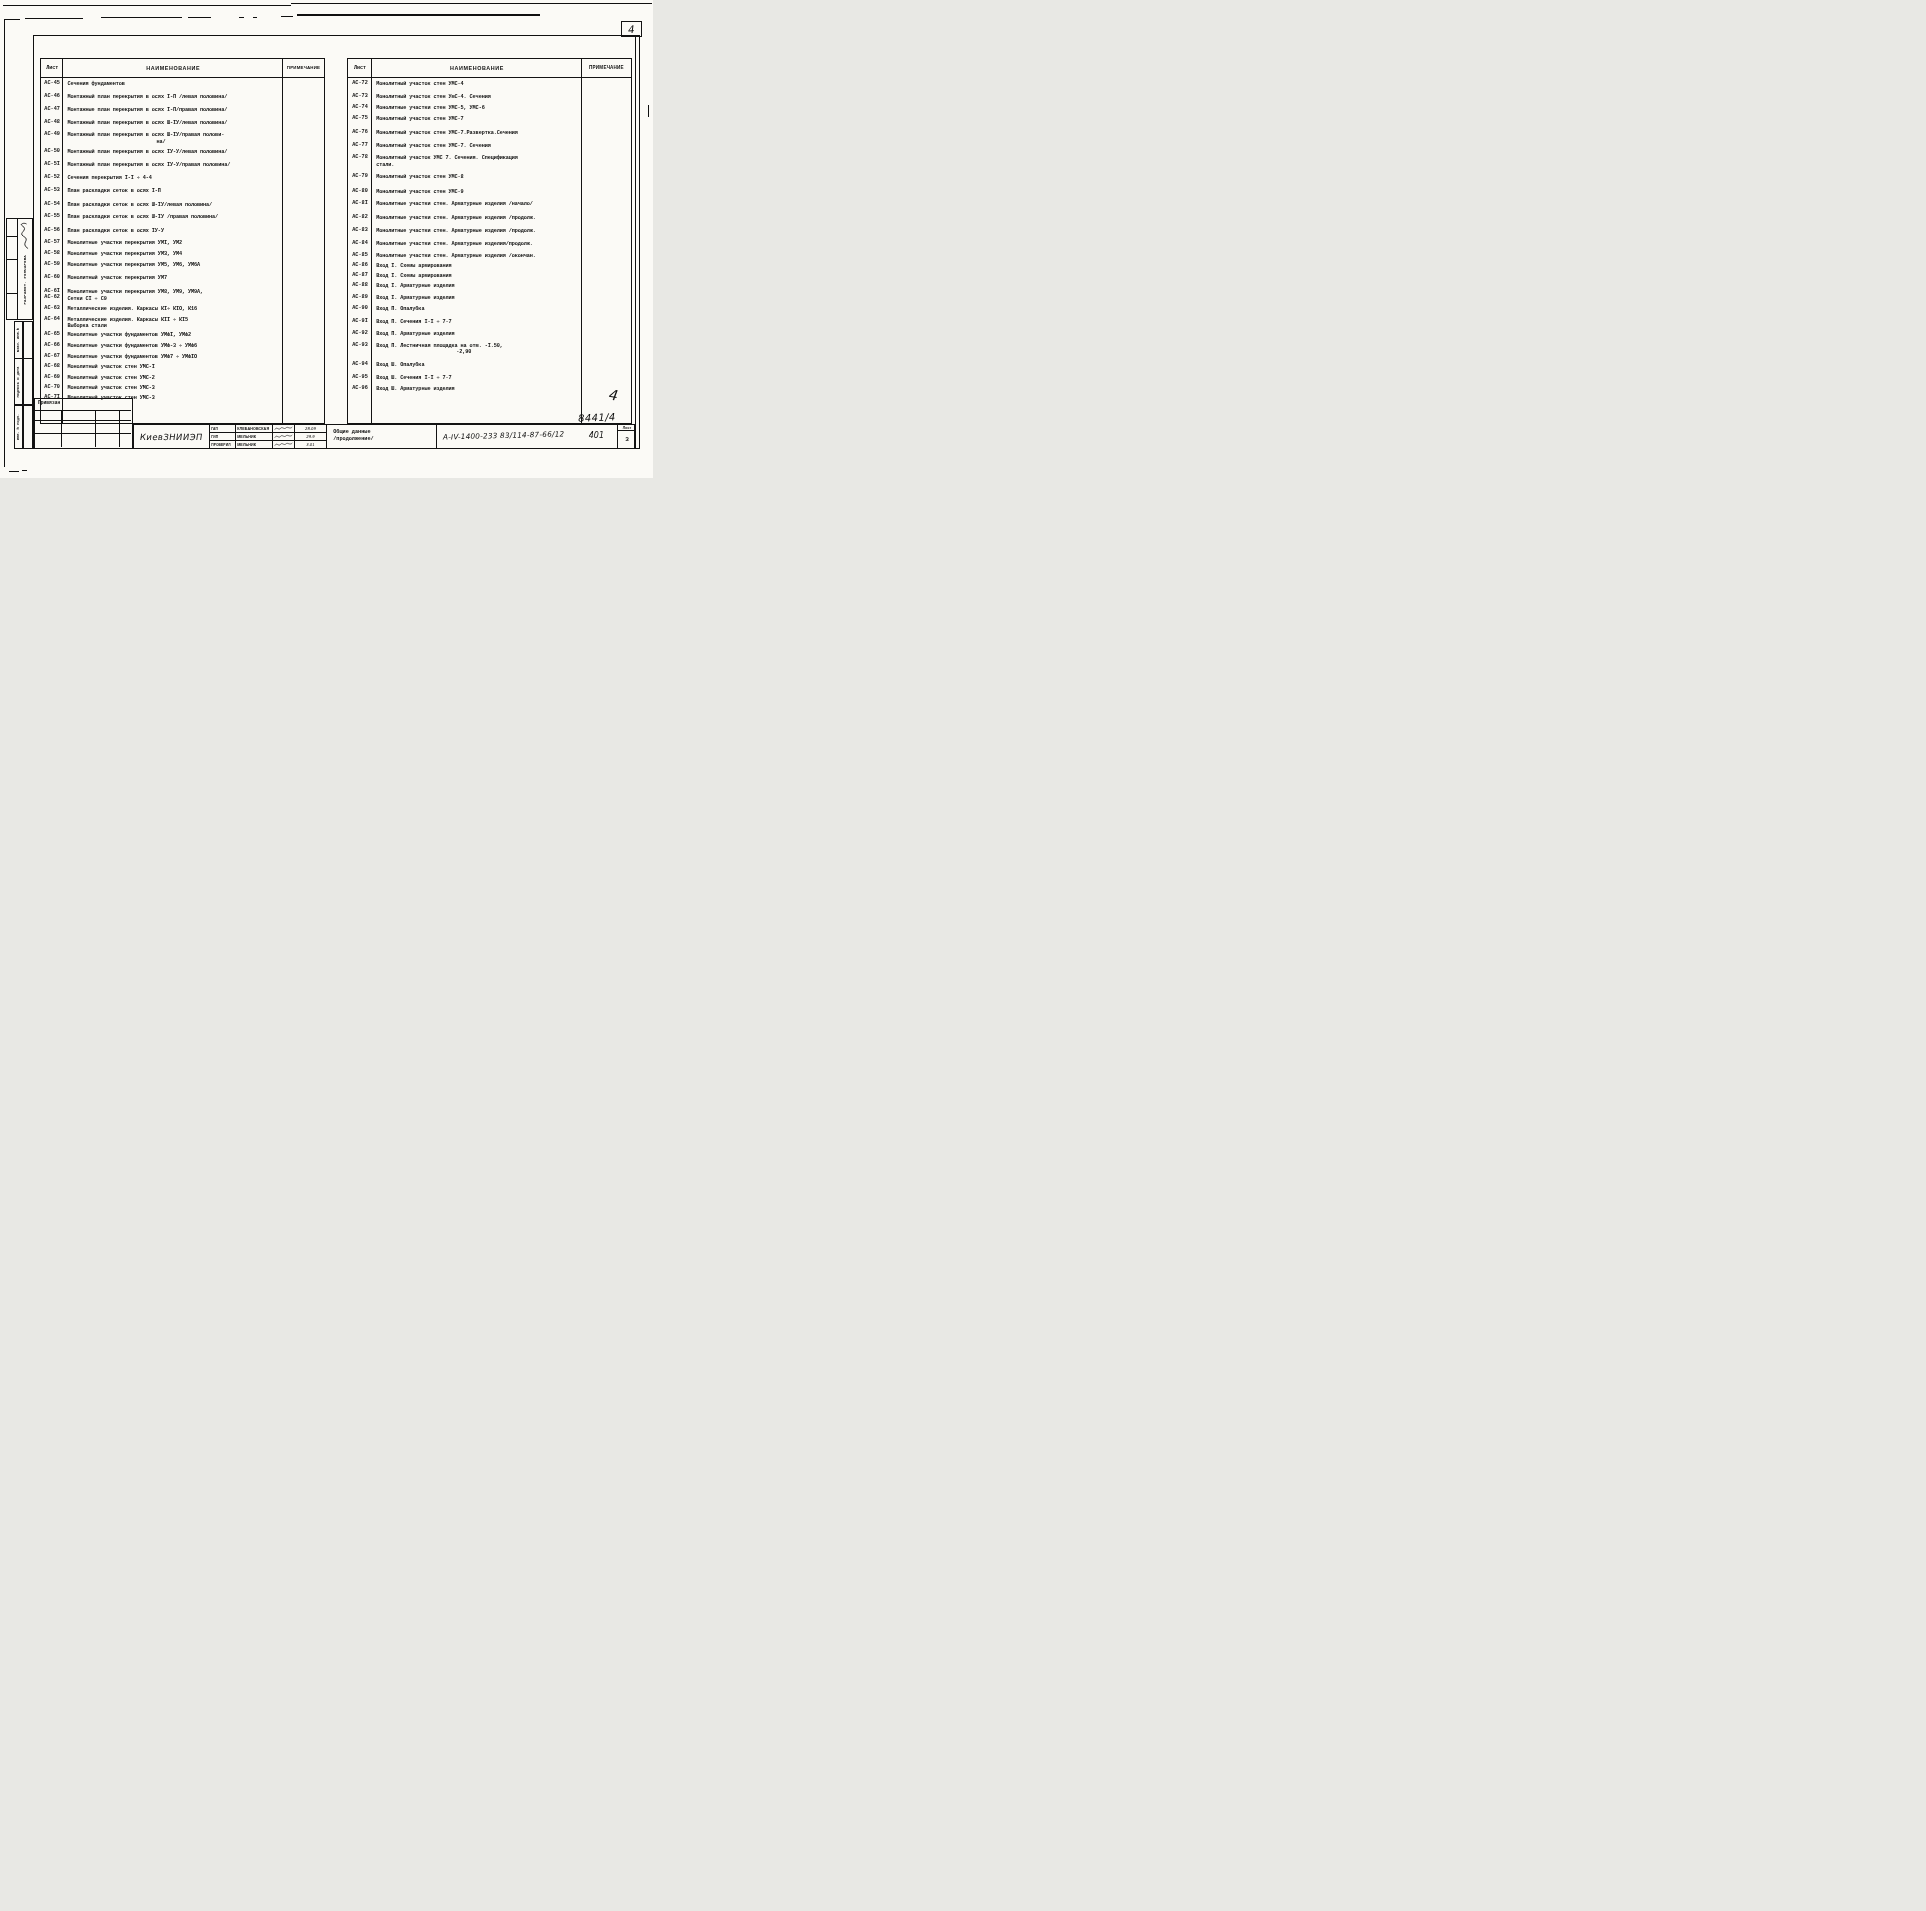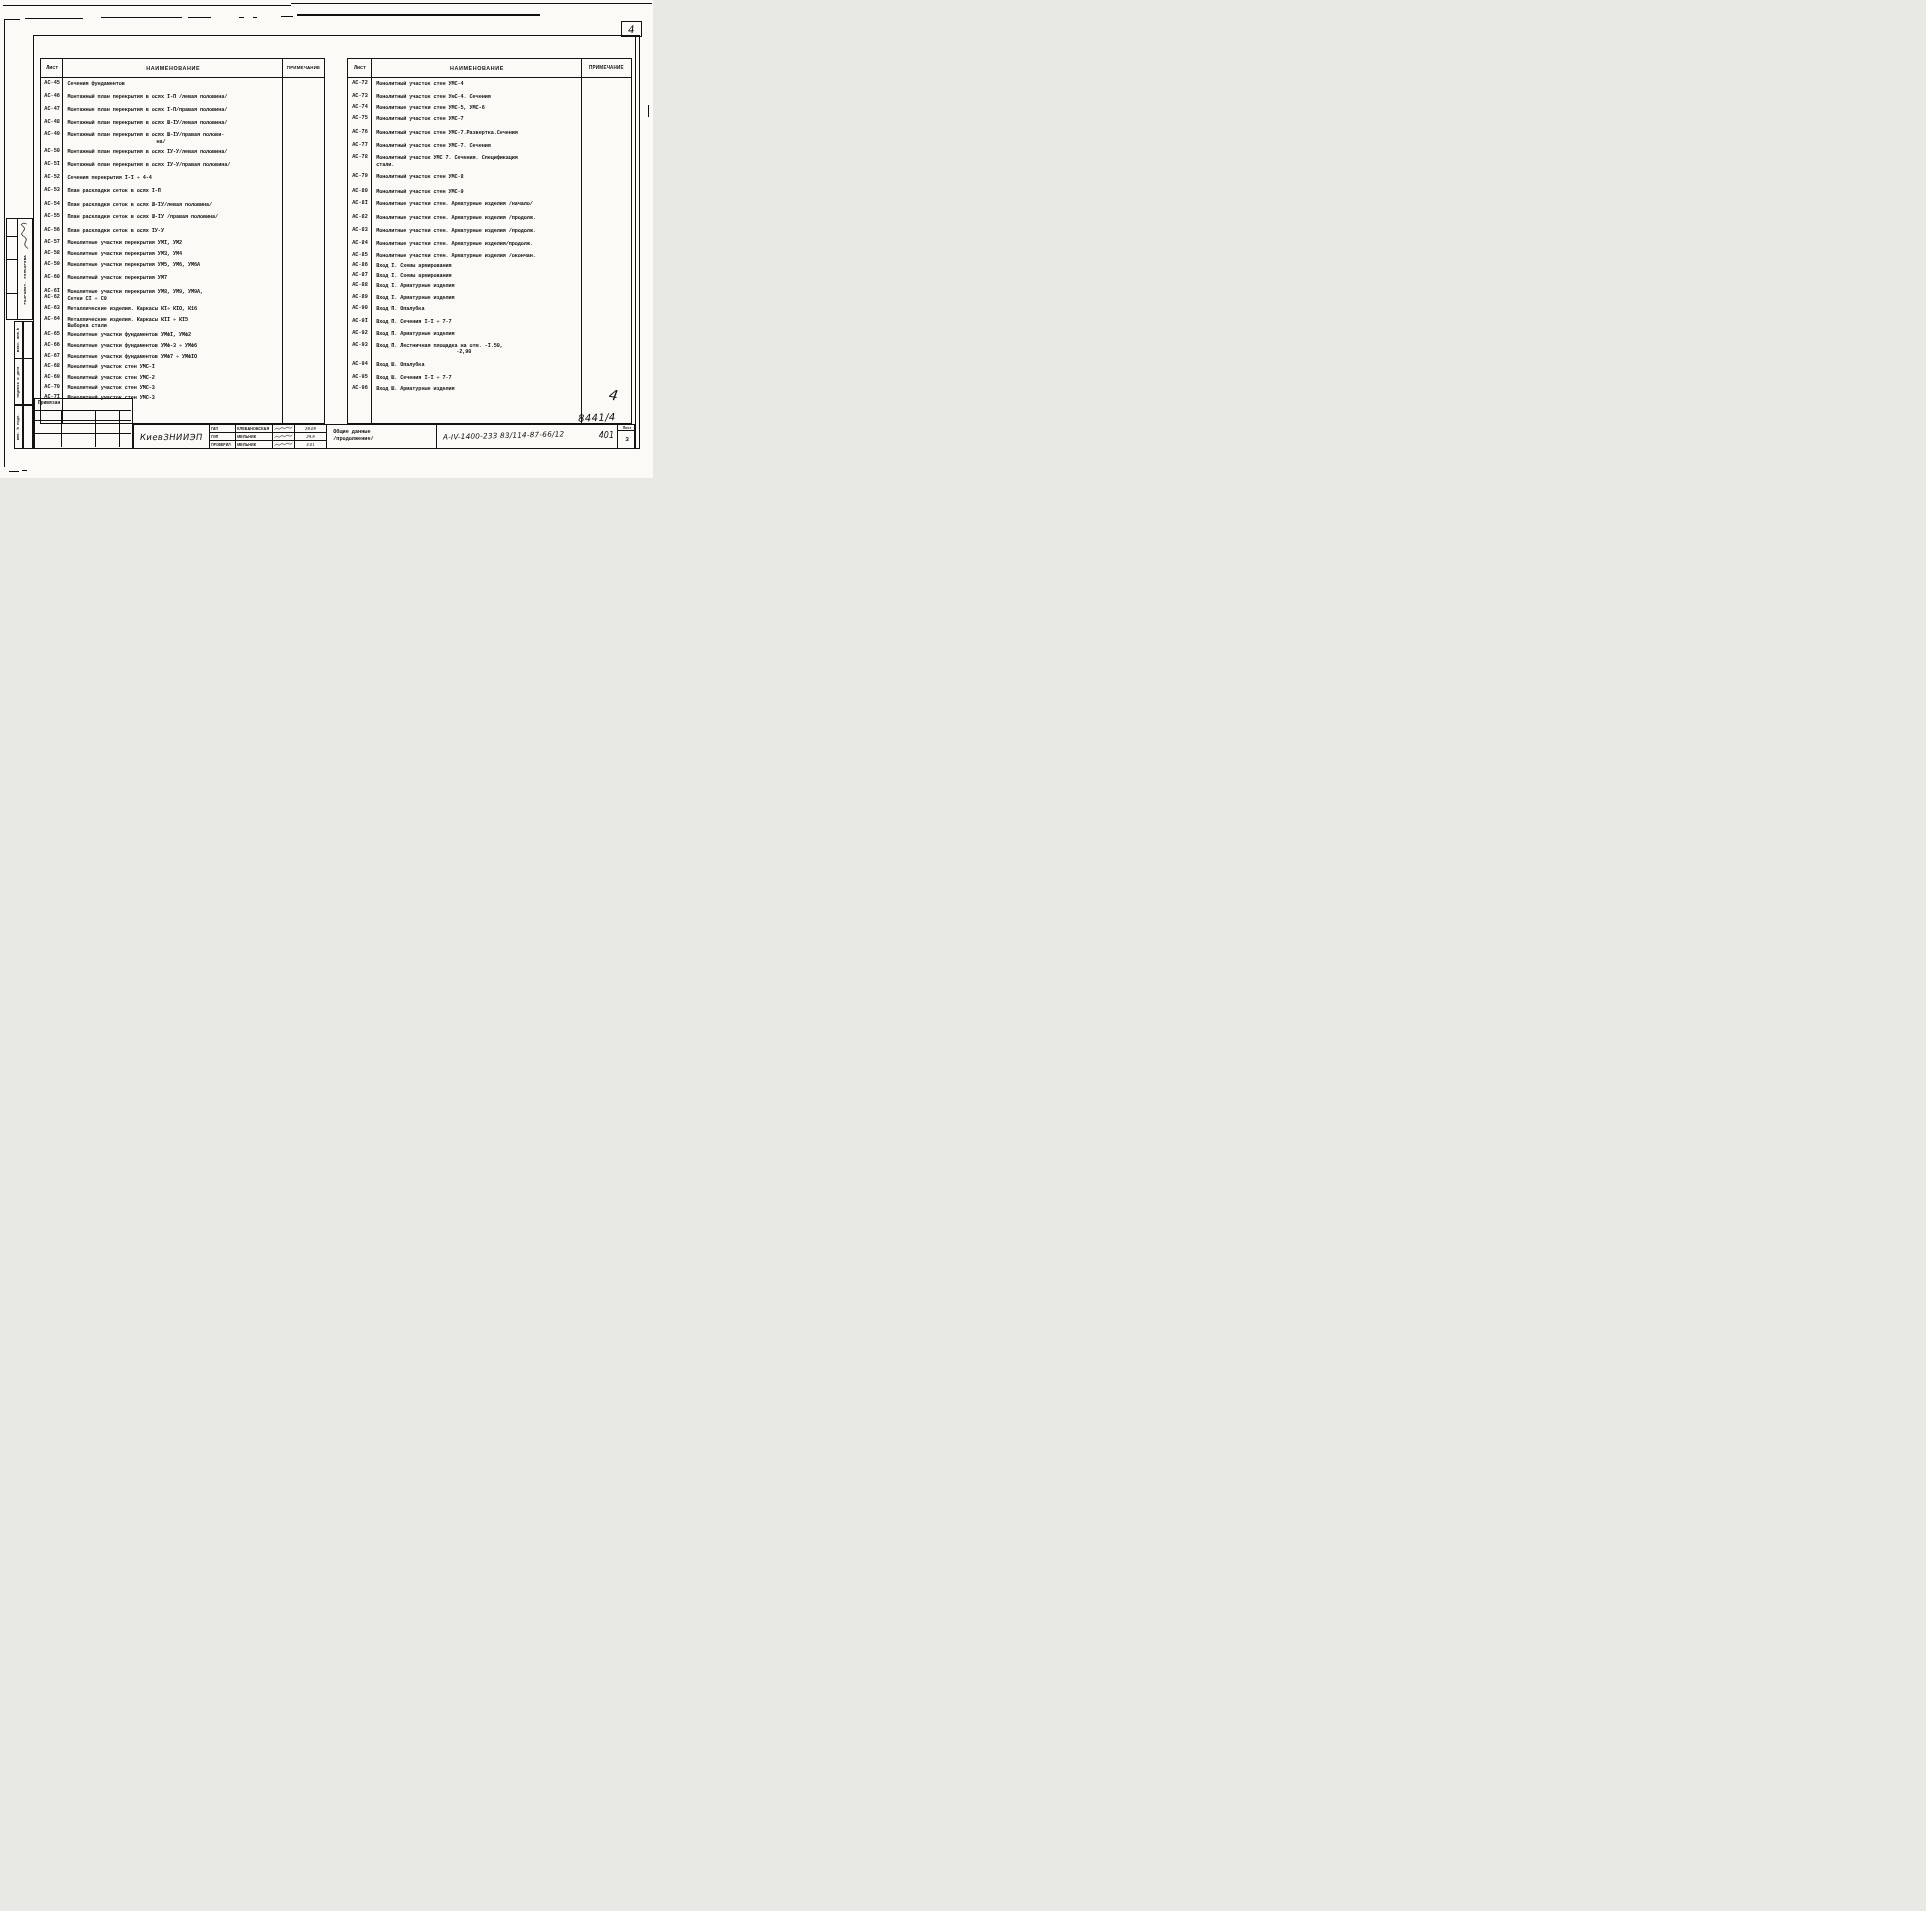--- a/index.html
+++ b/index.html
@@ -44,21 +44,21 @@
   .scell { border-left:0.8px solid #131313; display:flex; align-items:center; overflow:hidden; }
   .scell:first-child { border-left:none; }
   .s-role { width:25px; font:bold 3.3px "Liberation Sans",sans-serif; padding-left:1.2px; letter-spacing:0.1px; }
   .s-name { width:37px; font:bold 3.7px "Liberation Sans",sans-serif; padding-left:1.2px; letter-spacing:0.1px; }
   .s-sig  { width:22px; justify-content:center; }
   .s-date { flex:1; font:italic 3.9px "DejaVu Sans",sans-serif; justify-content:center; }
   .tb-subj { left:192px; width:110px; padding:3.9px 0 0 6.2px; font-weight:bold; font-size:5.2px; line-height:1.45; }
   .tb-doc { left:302px; width:181px; }
   .docnum { position:absolute; left:6.2px; top:6.2px; font:italic 7.3px "DejaVu Sans",sans-serif;
             letter-spacing:0.2px; transform:rotate(-1.5deg); white-space:nowrap; }
-  .code401 { position:absolute; right:3px; top:6.2px; font:italic 8px "DejaVu Sans",sans-serif; }
+  .code401 { position:absolute; right:13px; top:6.2px; font:italic 8px "DejaVu Sans",sans-serif; }
   .tb-sheet { left:483px; width:19px; display:flex; flex-direction:column; }
   .tbs-head { height:6.2px; border-bottom:0.8px solid #131313; font:bold 3.5px "Liberation Sans",sans-serif;
               display:flex; align-items:center; justify-content:center; }
   .tbs-val { flex:1; display:flex; align-items:center; justify-content:center; font-weight:bold; font-size:6.2px; }
 
   
   .priv { position:absolute; left:34px; top:398px; width:99px; height:51px; border:1.2px solid #131313; }
   .priv-label { position:absolute; left:3.1px; top:1.2px; font-weight:bold; font-size:4.6px; }
 
   

